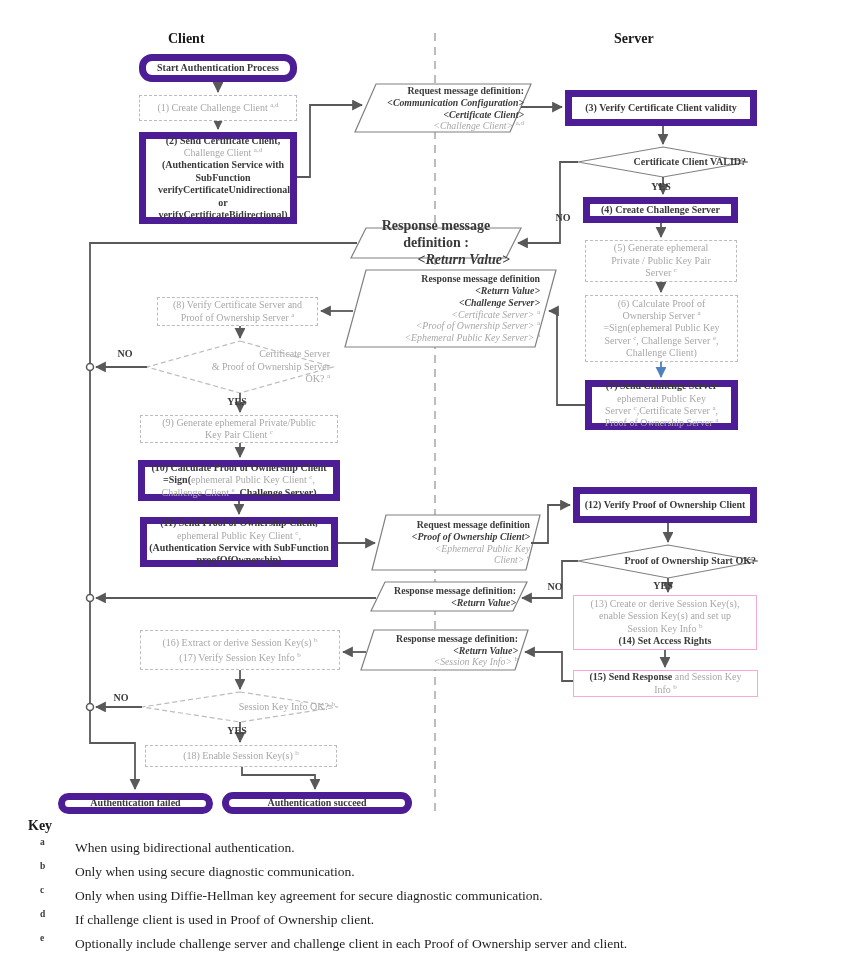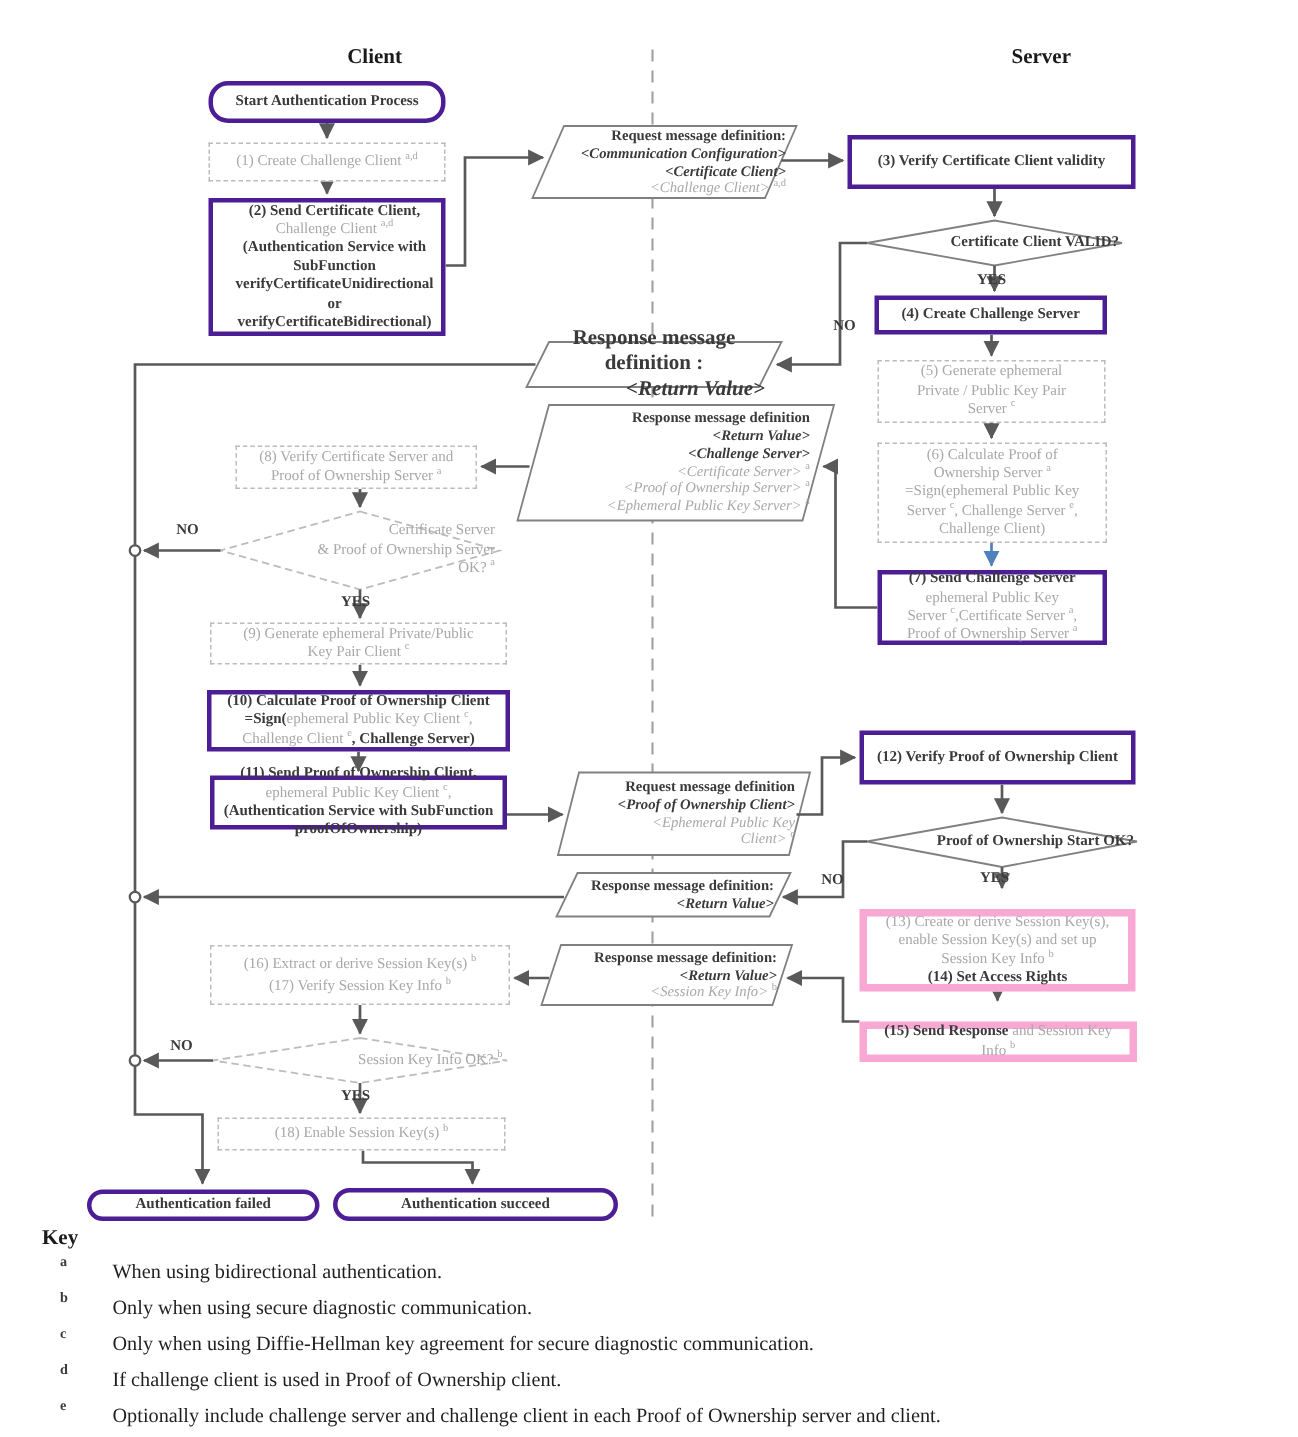--- a/index.html
+++ b/index.html
@@ -1,35 +1,35 @@
 <!DOCTYPE html>
 <html><head>
 <meta charset="utf-8">
 <style>
   html,body{margin:0;padding:0;background:#fff;}
   .canvas{position:relative;width:865px;height:958px;background:#fff;
     font-family:"Liberation Serif","DejaVu Serif",serif;overflow:hidden;}
   svg.net{position:absolute;left:0;top:0;}
-  .node{position:absolute;box-sizing:border-box;background:#fff;border:3px solid #4c1d95;
+  .node{position:absolute;box-sizing:border-box;background:#fff;border:7px solid #4c1d95;
     color:#3a3a3a;font-weight:bold;font-size:10px;line-height:1.24;text-align:center;
     display:flex;flex-direction:column;justify-content:center;padding:1px 2px;}
   .dashed{border:1px dashed #bcbcbc;color:#a8a8a8;font-weight:normal;}
-  .graybord{border:5px solid #f9a8d4;margin-top:11px;}
+  .graybord{border:1px solid #f9a8d4;}
   .rounded{border-radius:13px;}
   .txt{position:absolute;box-sizing:border-box;color:#3a3a3a;font-weight:bold;font-size:10px;
     line-height:1.24;text-align:center;display:flex;flex-direction:column;justify-content:center;align-items:flex-end;}
   .gtxt{color:#a8a8a8;font-weight:normal;}
   .g{color:#a8a8a8;font-weight:normal;}
   .d{color:#3a3a3a;font-weight:bold;}
   sup{font-size:7px;line-height:0;}
   .mt{font-weight:bold;}
   .mi{font-weight:bold;font-style:italic;}
   .mi.g{font-weight:normal;font-style:italic;color:#a8a8a8;}
   .lbl{position:absolute;font-weight:bold;font-size:10px;color:#3a3a3a;text-align:center;}
-  .colhead{position:absolute;font-weight:bold;font-size:14px;color:#1a1a1a;text-align:right;}
+  .colhead{position:absolute;font-weight:bold;font-size:14px;color:#1a1a1a;text-align:left;}
   .keywrap{position:absolute;left:28px;top:818px;width:810px;}
   .keytitle{font-weight:bold;font-size:14px;color:#1a1a1a;margin-bottom:6px;}
   .keyrow{position:relative;font-size:13.5px;color:#1f1f1f;margin-bottom:8px;padding-left:47px;min-height:14px;}
   .keymark{position:absolute;left:12px;top:-3px;font-size:9.5px;font-weight:bold;color:#3a3a3a;}
 </style>
 </head>
 <body>
 
 <div class="canvas">
 
@@ -134,21 +134,21 @@
     <div>(9) Generate ephemeral Private/Public</div>
     <div><span>Key Pair Client</span> <sup>c</sup></div>
   </div>
 
   <div class="node" style="left:138px;top:460px;width:202px;height:41px;">
     <div>(10) Calculate Proof of Ownership Client</div>
     <div><span class="d">=Sign(</span><span class="g">ephemeral Public Key Client</span> <sup class="g">c</sup><span class="g">,</span></div>
     <div><span class="g">Challenge Client</span> <sup class="g">e</sup><span class="d">, Challenge Server)</span></div>
   </div>
 
-  <div class="node" style="left:140px;top:517px;width:198px;height:36px;">
+  <div class="node" style="left:140px;top:517px;width:198px;height:50px;">
     <div>(11) Send Proof of Ownership Client,</div>
     <div class="g"><span>ephemeral Public Key Client</span> <sup>c</sup><span>,</span></div>
     <div>(Authentication Service with SubFunction</div>
     <div>proofOfOwnership)</div>
   </div>
 
   <div class="node dashed" style="left:140px;top:630px;width:200px;height:40px;line-height:1.55;">
     <div><span>(16) Extract or derive Session Key(s)</span> <sup>b</sup></div>
     <div><span>(17) Verify Session Key Info</span> <sup>b</sup></div>
   </div>

